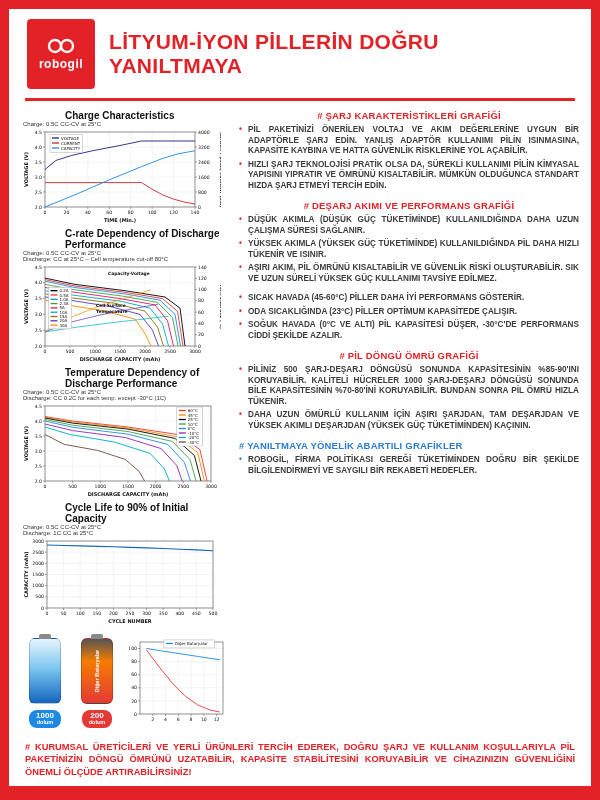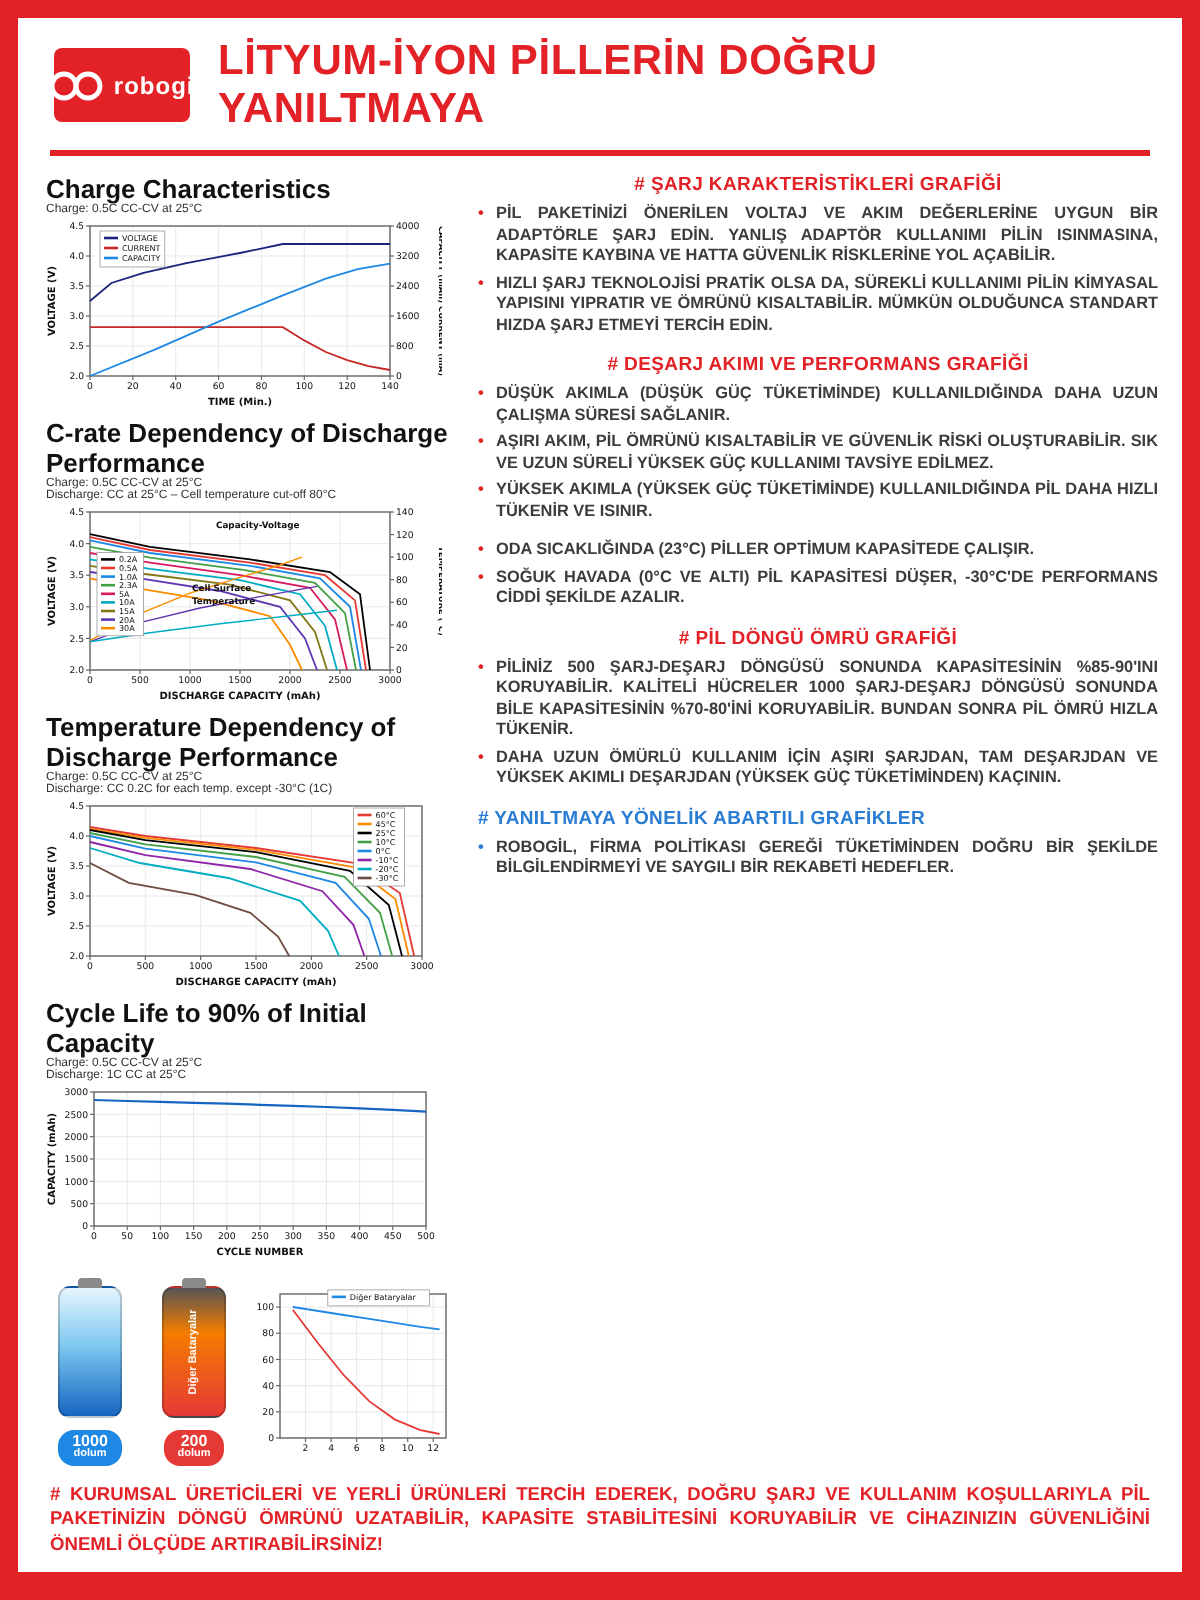--- a/index.html
+++ b/index.html
@@ -1,31 +1,31 @@
 <!DOCTYPE html>
 <html><head>
 <meta charset="utf-8">
 <style>
   html,body{margin:0;padding:0;background:#fff;font-family:"Liberation Sans",sans-serif;}
   .page{width:600px;height:800px;box-sizing:border-box;border:9px solid #e32227;border-bottom-width:14px;
         background:#fff;display:flex;flex-direction:column;overflow:hidden;}
   
   .header{display:flex;align-items:center;gap:14px;padding:10px 18px 6px;}
-  .logo{width:68px;height:37px;background:#e32227;border-radius:4px;display:flex;flex-direction:row;
+  .logo{width:68px;height:70px;background:#e32227;border-radius:4px;display:flex;flex-direction:column;
         align-items:center;justify-content:center;gap:2px;flex:none;}
   .logo-text{color:#fff;font-size:12px;font-weight:bold;letter-spacing:.5px;}
   .title-wrap{color:#e32227;font-weight:800;font-size:21px;line-height:1.12;letter-spacing:.3px;}
   .rule{height:3px;background:#e32227;margin:3px 16px 5px;}
   
   .content{flex:1;display:flex;padding:4px 12px 0;gap:8px;overflow:hidden;}
   .left-col{width:208px;flex:none;padding-left:2px;}
   .right-col{flex:1;min-width:0;}
   
   .chart-block{margin-bottom:5px;}
-  .chart-title{font-size:13px;font-weight:bold;color:#111;}
+  .chart-title{font-size:10px;font-weight:bold;color:#111;margin-left:42px;}
   .chart-sub{font-size:6px;color:#333;}
   .chart-canvas{line-height:0;}
   
   .sec{margin-bottom:9px;}
   .sec-head{font-size:9.5px;font-weight:800;margin-bottom:4px;letter-spacing:.2px;}
   .sec-red .sec-head{color:#e32227;text-align:center;}
   .sec-blue .sec-head{color:#2b7cd3;}
   .sec ul{margin:0;padding:0;list-style:none;}
   .sec li{font-size:8.2px;font-weight:700;color:#3c3c3c;text-align:justify;line-height:1.28;
           margin-bottom:3px;position:relative;padding-left:9px;}
@@ -465,27 +465,28 @@
         <ul>
           <li>PİL PAKETİNİZİ ÖNERİLEN VOLTAJ VE AKIM DEĞERLERİNE UYGUN BİR ADAPTÖRLE ŞARJ EDİN. YANLIŞ ADAPTÖR KULLANIMI PİLİN ISINMASINA, KAPASİTE KAYBINA VE HATTA GÜVENLİK RİSKLERİNE YOL AÇABİLİR.</li>
           <li>HIZLI ŞARJ TEKNOLOJİSİ PRATİK OLSA DA, SÜREKLİ KULLANIMI PİLİN KİMYASAL YAPISINI YIPRATIR VE ÖMRÜNÜ KISALTABİLİR. MÜMKÜN OLDUĞUNCA STANDART HIZDA ŞARJ ETMEYİ TERCİH EDİN.</li>
         </ul>
       </div>
 
       <div class="sec sec-red">
         <div class="sec-head"># DEŞARJ AKIMI VE PERFORMANS GRAFİĞİ</div>
         <ul>
           <li>DÜŞÜK AKIMLA (DÜŞÜK GÜÇ TÜKETİMİNDE) KULLANILDIĞINDA DAHA UZUN ÇALIŞMA SÜRESİ SAĞLANIR.</li>
+          <li>YÜKSEK AKIMLA (YÜKSEK GÜÇ TÜKETİMİNDE) KULLANILDIĞINDA PİL DAHA HIZLI TÜKENİR VE ISINIR.</li>
           <li>AŞIRI AKIM, PİL ÖMRÜNÜ KISALTABİLİR VE GÜVENLİK RİSKİ OLUŞTURABİLİR. SIK VE UZUN SÜRELİ YÜKSEK GÜÇ KULLANIMI TAVSİYE EDİLMEZ.</li>
-          <li>YÜKSEK AKIMLA (YÜKSEK GÜÇ TÜKETİMİNDE) KULLANILDIĞINDA PİL DAHA HIZLI TÜKENİR VE ISINIR.</li>
         </ul>
       </div>
 
       <div class="sec sec-red">
         <ul>
+          <li>SICAK HAVADA (45-60°C) PİLLER DAHA İYİ PERFORMANS GÖSTERİR.</li>
           <li>ODA SICAKLIĞINDA (23°C) PİLLER OPTİMUM KAPASİTEDE ÇALIŞIR.</li>
           <li>SOĞUK HAVADA (0°C VE ALTI) PİL KAPASİTESİ DÜŞER, -30°C'DE PERFORMANS CİDDİ ŞEKİLDE AZALIR.</li>
         </ul>
       </div>
 
       <div class="sec sec-red">
         <div class="sec-head"># PİL DÖNGÜ ÖMRÜ GRAFİĞİ</div>
         <ul>
           <li>PİLİNİZ 500 ŞARJ-DEŞARJ DÖNGÜSÜ SONUNDA KAPASİTESİNİN %85-90'INI KORUYABİLİR. KALİTELİ HÜCRELER 1000 ŞARJ-DEŞARJ DÖNGÜSÜ SONUNDA BİLE KAPASİTESİNİN %70-80'İNİ KORUYABİLİR. BUNDAN SONRA PİL ÖMRÜ HIZLA TÜKENİR.</li>
           <li>DAHA UZUN ÖMÜRLÜ KULLANIM İÇİN AŞIRI ŞARJDAN, TAM DEŞARJDAN VE YÜKSEK AKIMLI DEŞARJDAN (YÜKSEK GÜÇ TÜKETİMİNDEN) KAÇININ.</li>

